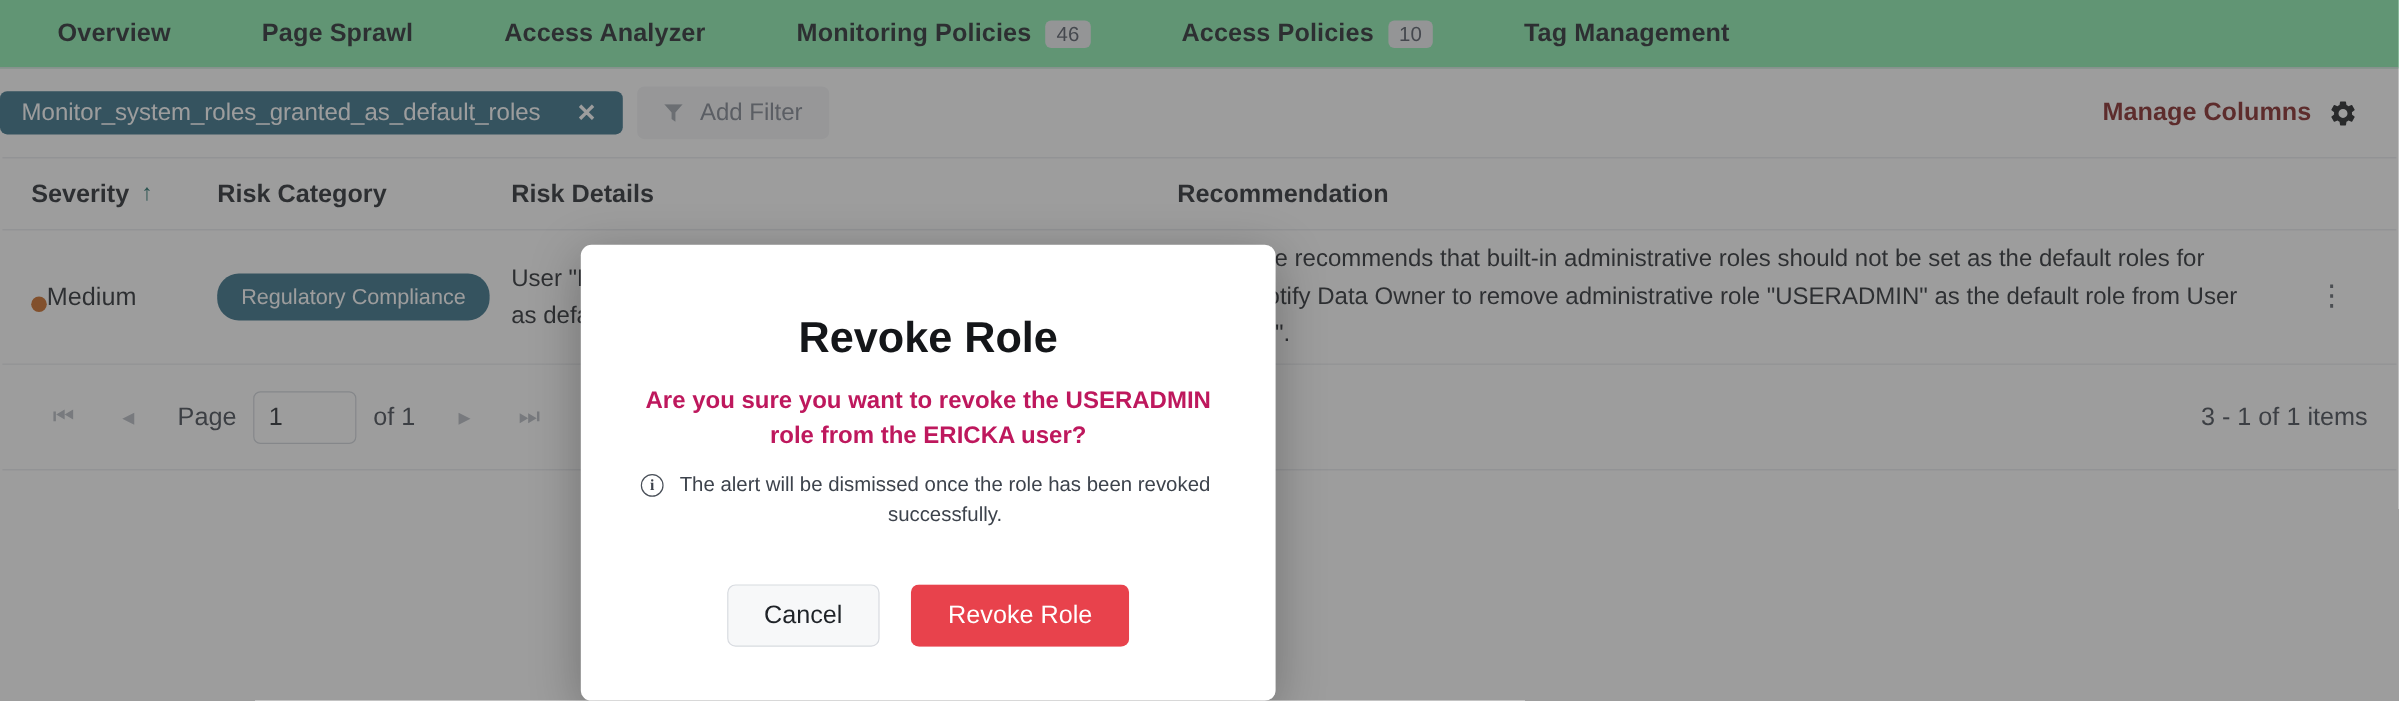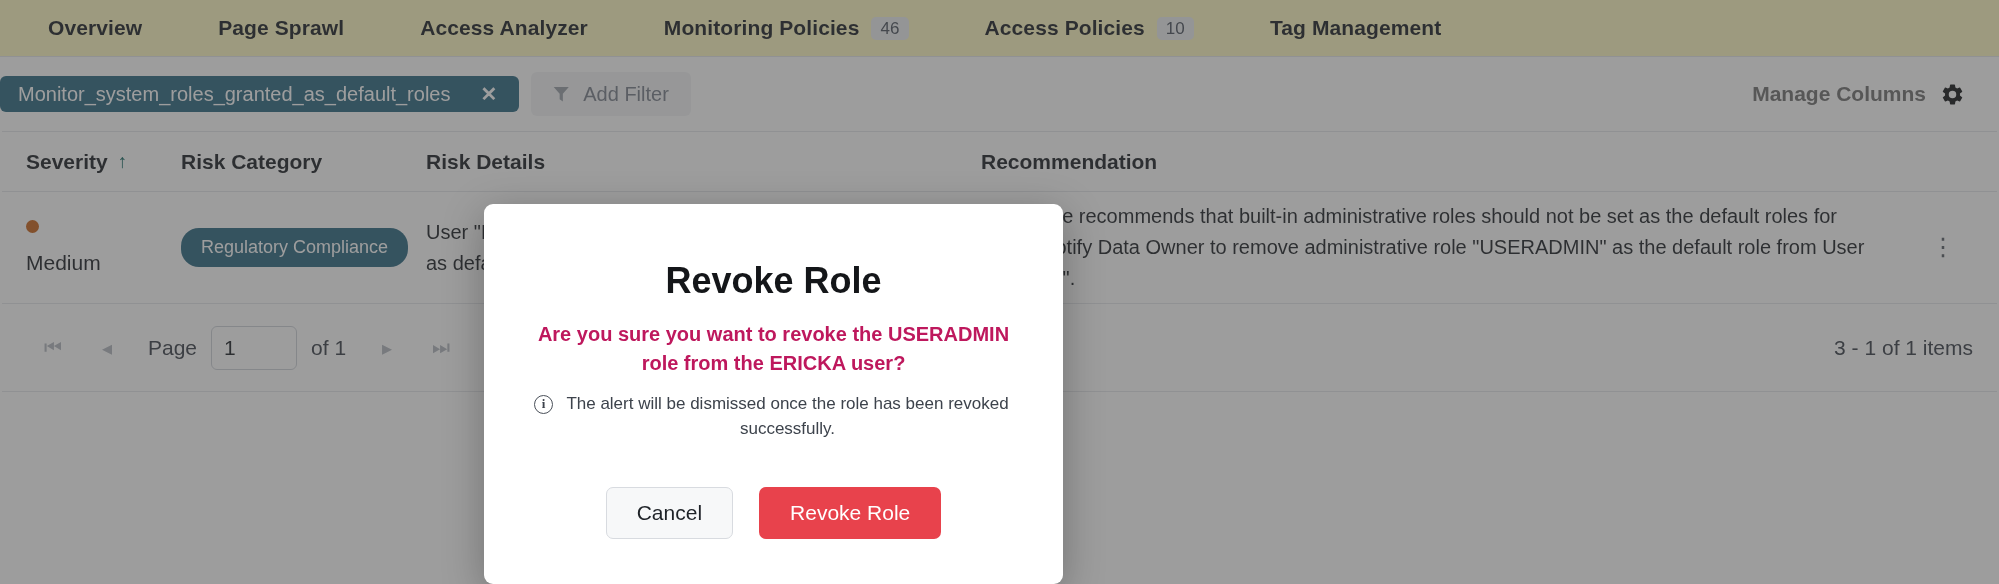--- a/index.html
+++ b/index.html
@@ -20,21 +20,21 @@
   .dim-veil {
     position: absolute; inset: 0;
     background: rgba(60,60,60,0.5);
     z-index: 50;
   }
 
   
   .tabbar {
     position: relative;
     height: 57px;
-    background: #fef9c3;
+    background: #86efac;
     border-bottom: 1px solid #e4e6ea;
     display: flex;
     align-items: stretch;
     padding-left: 10px;
   }
   .tab {
     display: flex; align-items: center; gap: 12px;
     padding: 0 38px;
     font-size: 21px;
     font-weight: 700;
@@ -90,21 +90,21 @@
     cursor: pointer;
   }
   .funnel {
     width: 16px; height: 15px;
     background: #9aa0a8;
     clip-path: polygon(0 0, 100% 0, 60% 48%, 60% 100%, 40% 85%, 40% 48%);
   }
   .manage-columns {
     margin-left: auto;
     display: flex; align-items: center; gap: 14px;
-    font-size: 21px; font-weight: 700; color: #737373;
+    font-size: 21px; font-weight: 700; color: #7f1d1d;
     cursor: pointer;
   }
   .gear {
     width: 25px; height: 25px;
     display: inline-block;
   }
 
   
   .table-card {
     margin: 0 2px;
@@ -129,22 +129,22 @@
   .col-rec   { flex: 1; }
   .col-menu  { width: 60px; display: flex; justify-content: center; }
 
   .trow {
     display: flex; align-items: center;
     min-height: 112px;
     padding: 0 24px;
     border-bottom: 1px solid #e4e6ea;
   }
   .sev {
-    display: flex; align-items: flex-start; gap: 18px;
-    font-size: 21px; color: #1f2328; flex-direction: column;
+    display: flex; align-items: flex-end; gap: 0;
+    font-size: 21px; color: #1f2328;
   }
   .sev .dot {
     width: 13px; height: 13px; border-radius: 50%;
     background: #c8641c;
     display: inline-block;
   }
   .badge {
     display: inline-block;
     background: #2e6a83;
     color: #ffffff;

